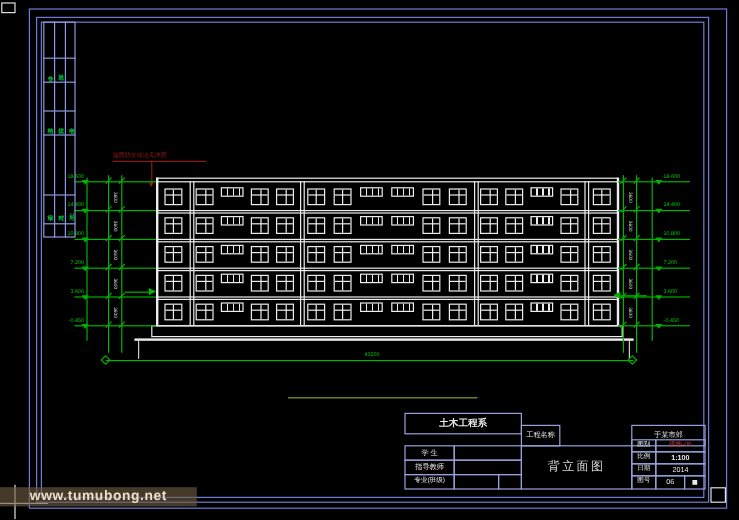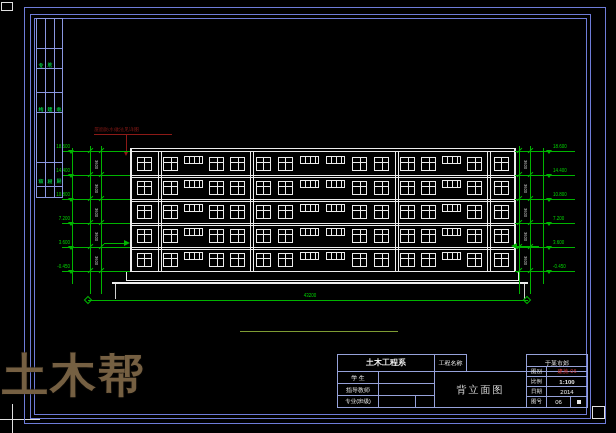--- a/index.html
+++ b/index.html
@@ -38,21 +38,21 @@
   <div class="rect" style="left:30px;top:14px;width:561px;height:405px;"></div>
   <div class="rect" style="left:34px;top:18px;width:553px;height:397px;"></div>
 
   <div class="abs" style="left:94px;top:126px;width:82px;font-size:5px;color:#8c1a17;letter-spacing:0;white-space:nowrap;">屋面防水做法见详图</div>
   <div class="abs" style="left:94px;top:134px;width:78px;height:1px;background:#8c1a17;"></div>
   <div class="abs" style="left:126px;top:134px;width:1px;height:19px;background:#8c1a17;"></div>
   <div class="abs" style="left:124px;top:152px;width:0;height:0;border-left:2.5px solid transparent;border-right:2.5px solid transparent;border-top:4px solid #8c1a17;"></div>
 
   <div class="abs" style="left:240px;top:331px;width:158px;height:1px;background:#7e9c33;"></div>
 
-  <div class="tb" style="left:337px;top:354px;width:98px;height:18px;font-size:8px;font-weight:bold;">土木工程系</div>
+  <div class="tb" style="left:337px;top:344px;width:98px;height:18px;font-size:8px;font-weight:bold;">土木工程系</div>
   <div class="tb" style="left:434px;top:354px;width:33px;height:18px;">工程名称</div>
   <div class="tb" style="left:526px;top:354px;width:62px;height:18px;">于某市郊</div>
 
   <div class="tb" style="left:337px;top:371px;width:42px;height:13px;">学 生</div>
   <div class="tb" style="left:378px;top:371px;width:57px;height:13px;"></div>
   <div class="tb" style="left:337px;top:383px;width:42px;height:13px;">指导教师</div>
   <div class="tb" style="left:378px;top:383px;width:57px;height:13px;"></div>
   <div class="tb" style="left:337px;top:395px;width:42px;height:13px;font-size:5.5px;">专业(班级)</div>
   <div class="tb" style="left:378px;top:395px;width:38px;height:13px;"></div>
   <div class="tb" style="left:415px;top:395px;width:20px;height:13px;"></div>
@@ -64,21 +64,23 @@
   <div class="tb" style="left:526px;top:376px;width:21px;height:11px;font-size:5.5px;">比例</div>
   <div class="tb" style="left:546px;top:376px;width:42px;height:11px;font-size:6px;font-weight:bold;">1:100</div>
   <div class="tb" style="left:526px;top:386px;width:21px;height:11px;font-size:5.5px;">日期</div>
   <div class="tb" style="left:546px;top:386px;width:42px;height:11px;font-size:6px;">2014</div>
   <div class="tb" style="left:526px;top:396px;width:21px;height:12px;font-size:5.5px;">图号</div>
   <div class="tb" style="left:546px;top:396px;width:25px;height:12px;font-size:6px;">06</div>
   <div class="tb" style="left:570px;top:396px;width:18px;height:12px;">
     <div style="width:4px;height:4px;background:#e8e8e8;"></div>
   </div>
 
-  <div class="wm-brand">土木帮</div>
+  <div class="wm-bar">
+    <span class="wm-url">www.tumubong.net</span>
+  </div>
 
 <div class="abs" style="left: 130px; top: 148px; width: 385px; height: 1px; background: rgb(237, 237, 237);"></div>
     <div class="abs" style="left: 130px; top: 151px; width: 385px; height: 1px; background: rgb(237, 237, 237);"></div>
     <div class="abs" style="left: 130px; top: 175px; width: 385px; height: 1px; background: rgb(237, 237, 237);"></div>
     <div class="abs" style="left: 130px; top: 177px; width: 385px; height: 1px; background: rgb(237, 237, 237);"></div>
     <div class="abs" style="left: 130px; top: 199px; width: 385px; height: 1px; background: rgb(237, 237, 237);"></div>
     <div class="abs" style="left: 130px; top: 201px; width: 385px; height: 1px; background: rgb(237, 237, 237);"></div>
     <div class="abs" style="left: 130px; top: 223px; width: 385px; height: 1px; background: rgb(237, 237, 237);"></div>
     <div class="abs" style="left: 130px; top: 225px; width: 385px; height: 1px; background: rgb(237, 237, 237);"></div>
     <div class="abs" style="left: 130px; top: 247px; width: 385px; height: 1px; background: rgb(237, 237, 237);"></div>

